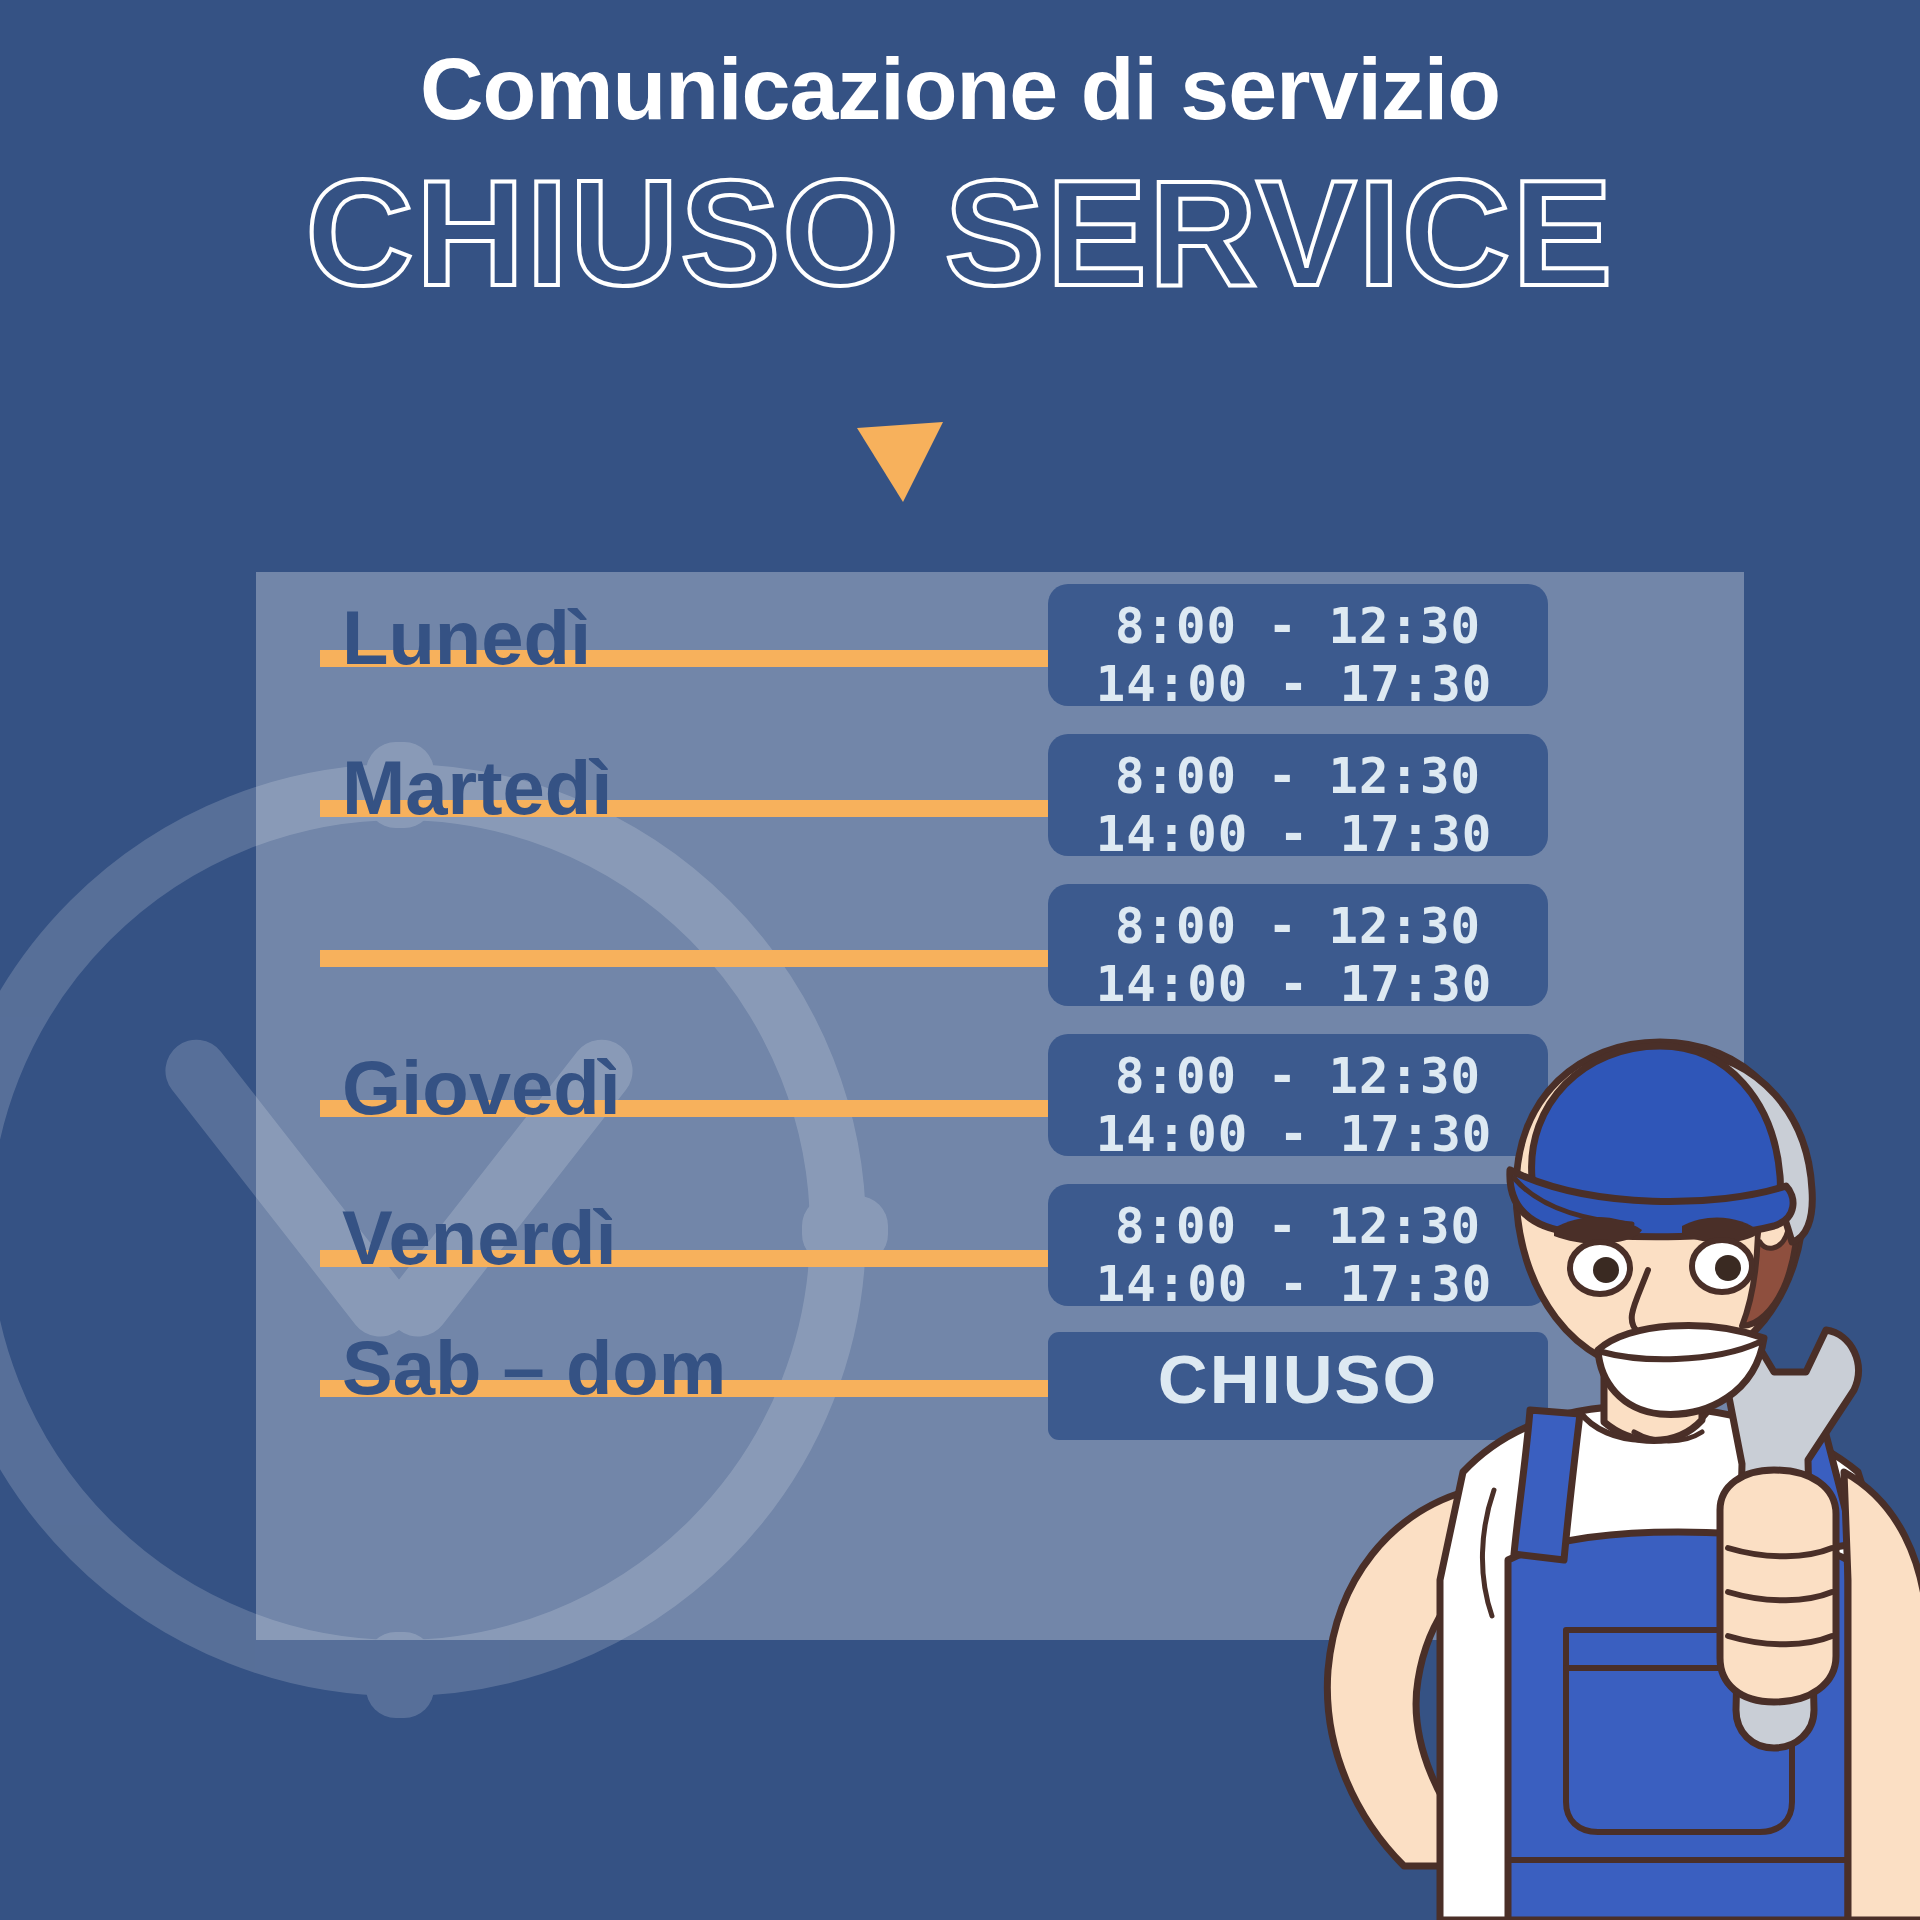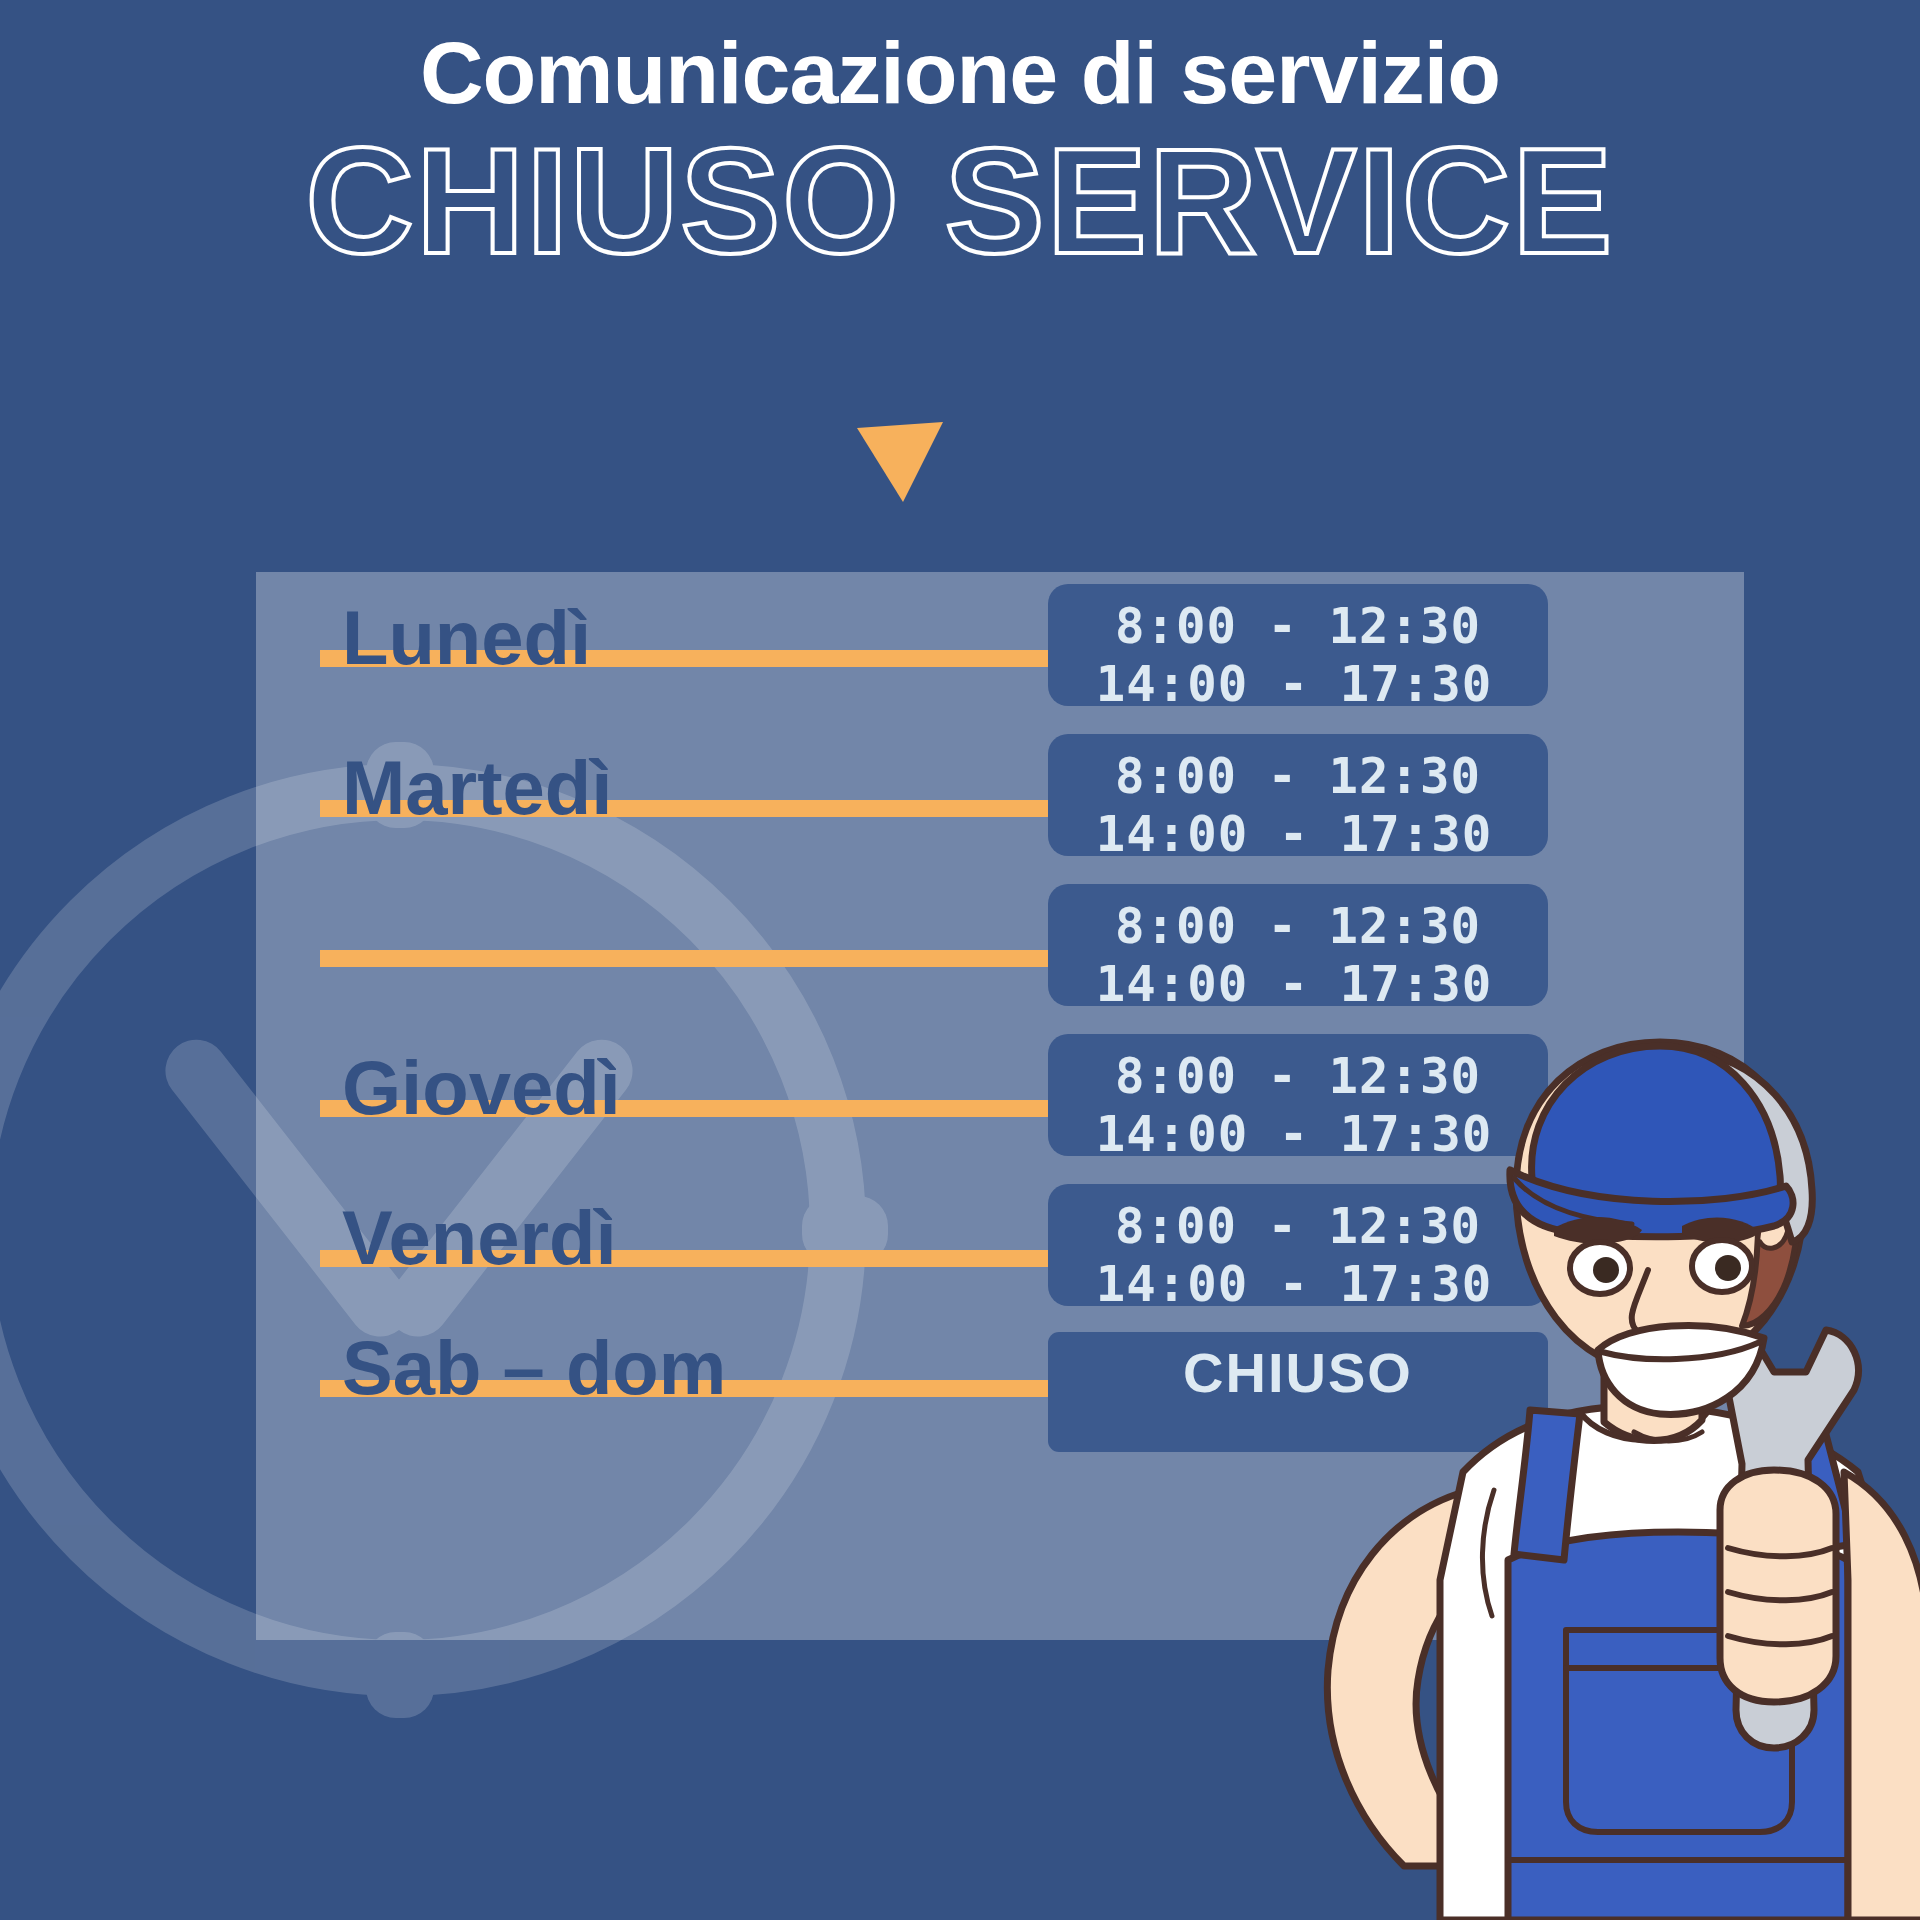--- a/index.html
+++ b/index.html
@@ -30,21 +30,21 @@
 
   
   #header {
     position: absolute;
     left: 0;
     top: 0;
     width: 1920px;
     text-align: center;
   }
   #kicker {
-    margin: 0;
+    margin: 16px;
     padding-top: 28px;
     font-size: 88px;
     line-height: 1.02;
     font-weight: bold;
     color: #ffffff;
     letter-spacing: -1px;
   }
   #bigtitle {
     margin: 0;
     padding-top: 8px;
@@ -116,25 +116,25 @@
     padding-top: 14px;
     font-family: "DejaVu Sans Mono", monospace;
     font-size: 49px;
     line-height: 1.18;
     font-weight: bold;
     letter-spacing: 1px;
   }
   .row .badge .t2 { display: block; margin-left: -8px; }
 
   .row.closed .badge {
-    height: 120px;
+    height: 108px;
     top: 30px;
     padding-top: 13px;
     font-family: "Liberation Sans", sans-serif;
-    font-size: 56px;
+    font-size: 69px;
     line-height: 1.0;
     letter-spacing: 2px;
     border-radius: 11px;
   }
 
   
   #mechanic {
     position: absolute;
     right: -8px;
     bottom: 0;

